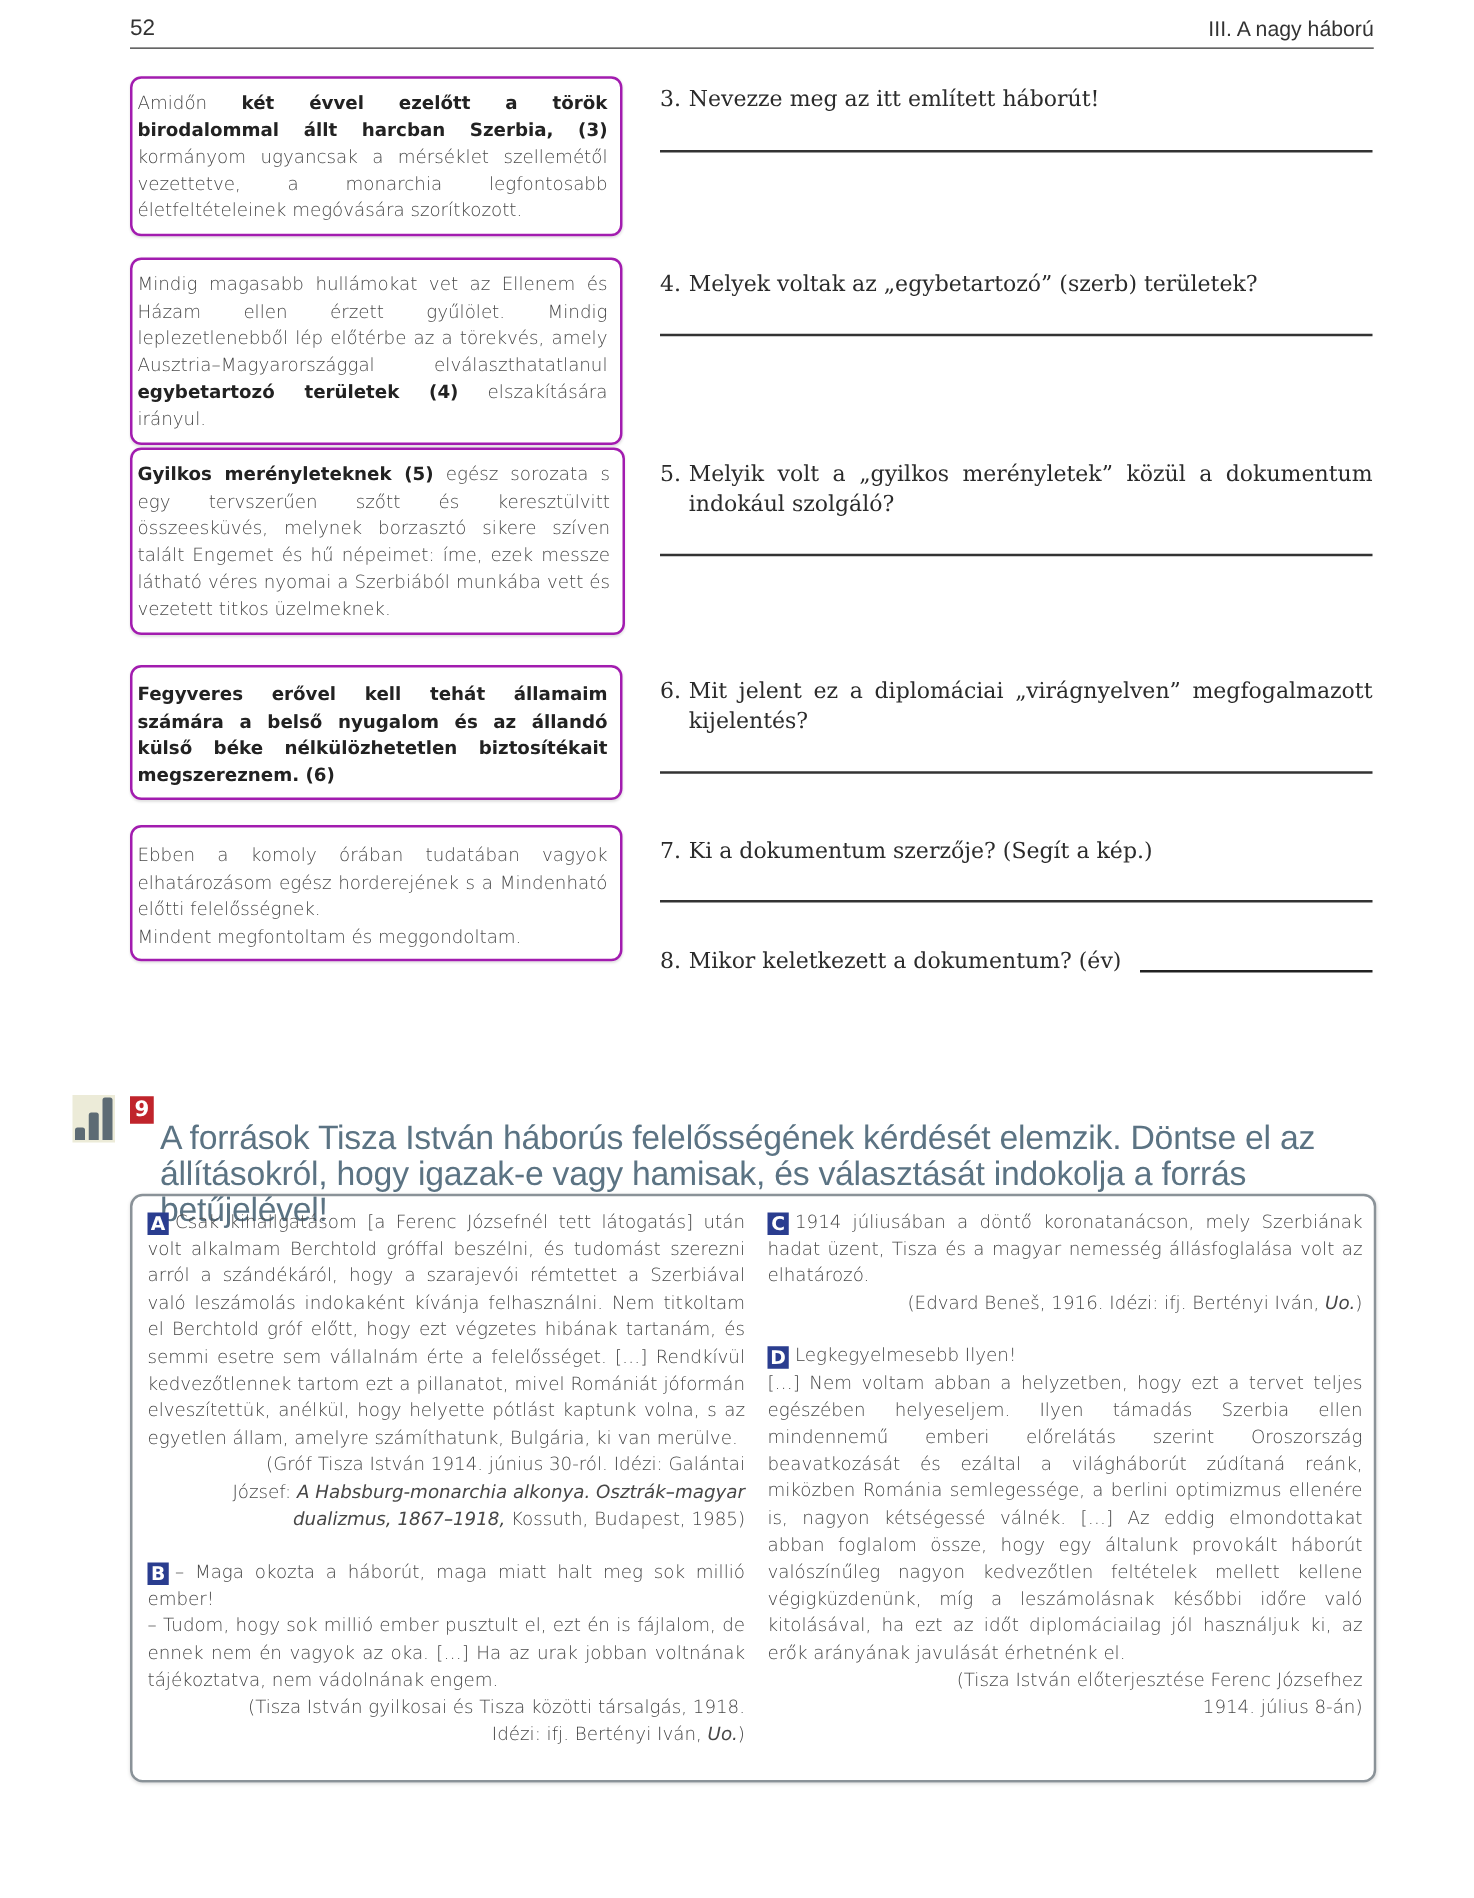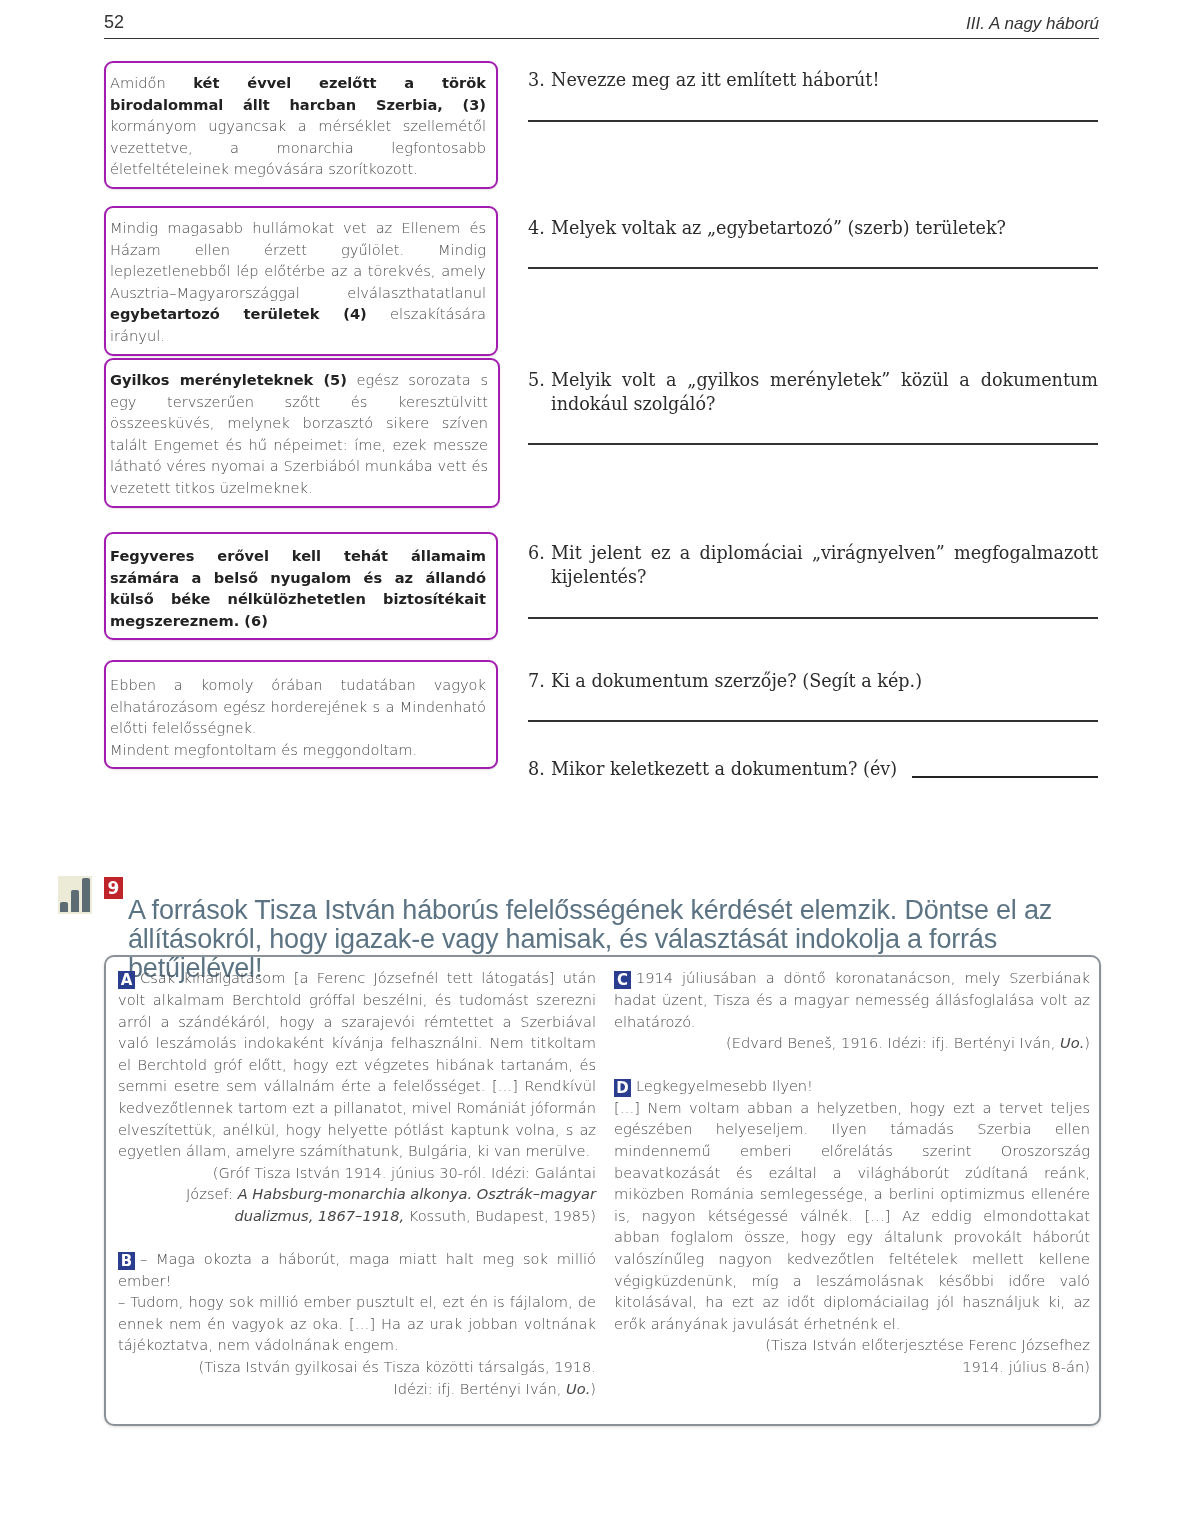--- a/index.html
+++ b/index.html
@@ -4,21 +4,21 @@
 <style>
   html, body { margin:0; padding:0; background:#ffffff; }
   body { width:1179px; height:1518px; position:relative; overflow:hidden;
          font-family:"DejaVu Sans", sans-serif; color:#3a3a3a; }
 
   .header { position:absolute; left:104px; top:10px; width:995px; height:28px;
             border-bottom:1.5px solid #333; }
   .page-num { position:absolute; left:0; top:2px; font-family:"Liberation Sans", sans-serif;
               font-size:18px; color:#333; }
   .chapter { position:absolute; right:0; top:4px; font-family:"Liberation Sans", sans-serif;
-             font-size:17px; color:#333;font-style:italic; }
+             font-size:17px; color:#333; }
 
   .src-box { position:absolute; left:104px; width:376px; border:2px solid #a21caf;
              border-radius:9px; padding:9px 10px 7px 4px; box-sizing:content-box;
              font-size:14.6px; line-height:21.6px; color:#4a4a4a; text-align:justify;
              font-family:"DejaVu Sans", sans-serif; font-weight:300;
              box-shadow:0 1px 2px rgba(0,0,0,0.12); }
   .src-box b { font-weight:bold; color:#222; }
   .src-box .line { display:block; }
 
   .question { position:absolute; left:528px; width:570px;

